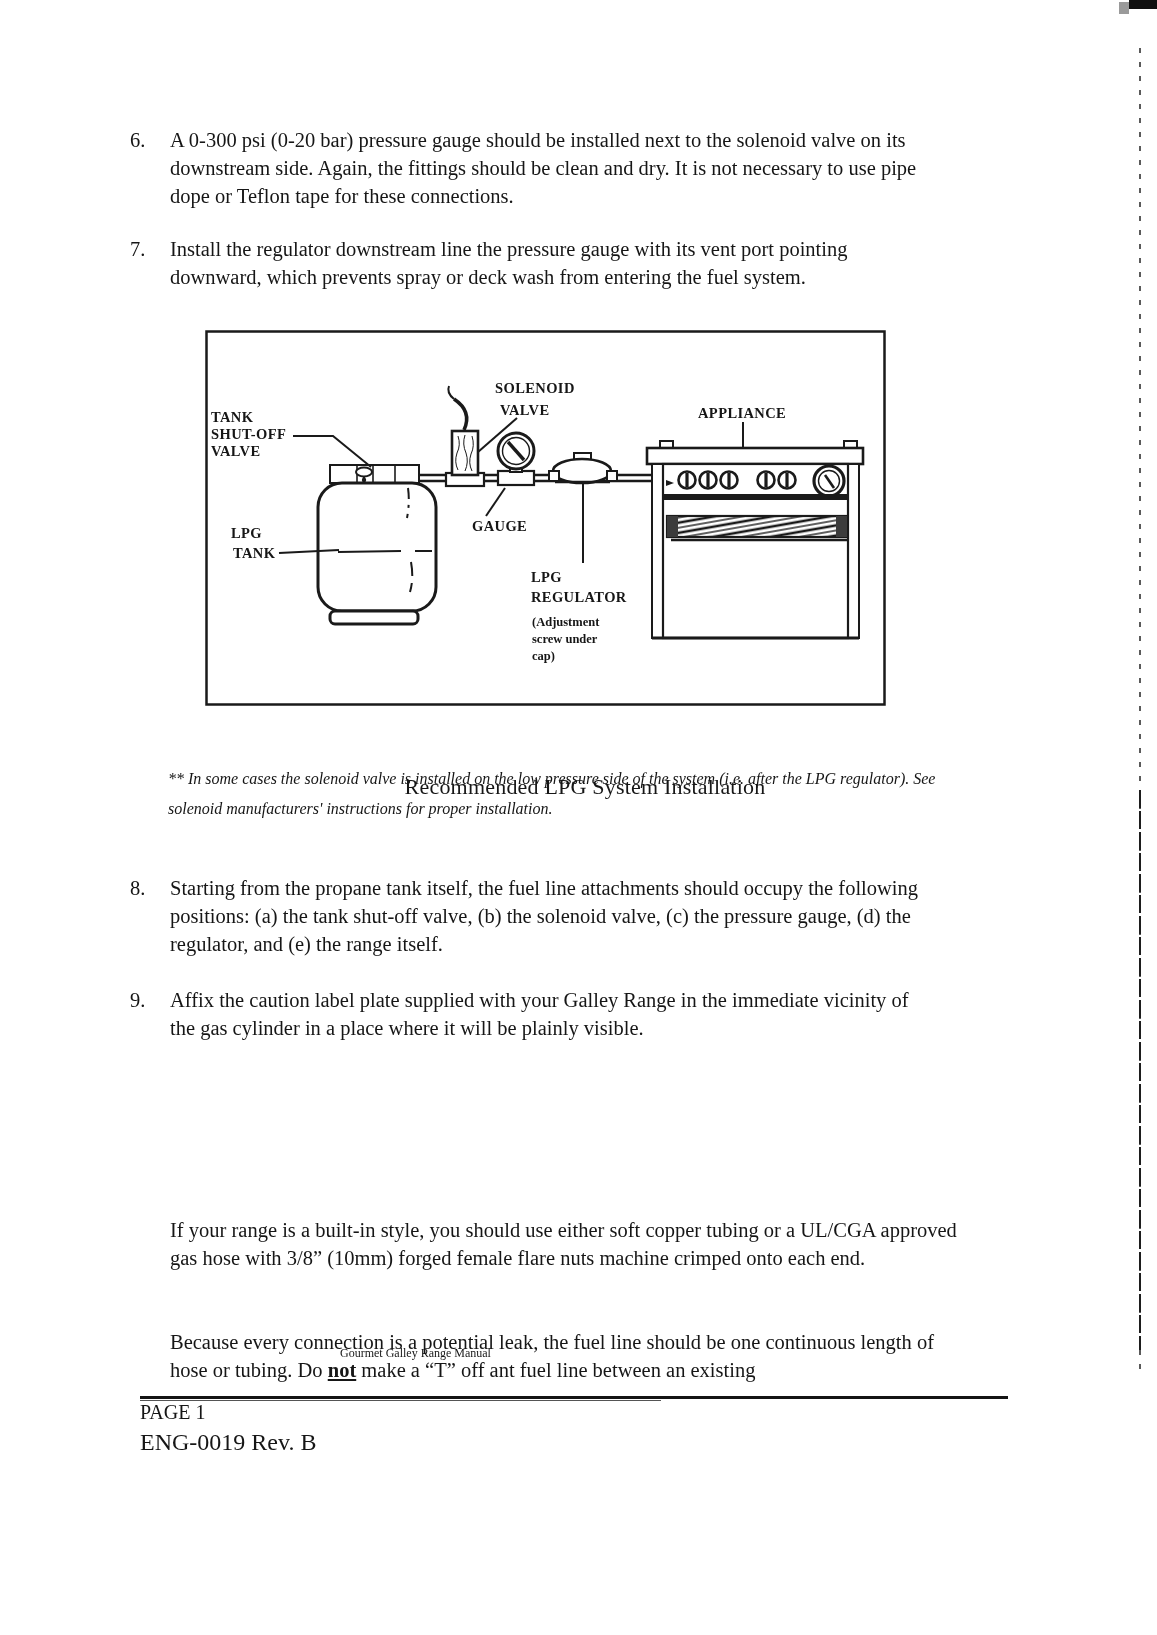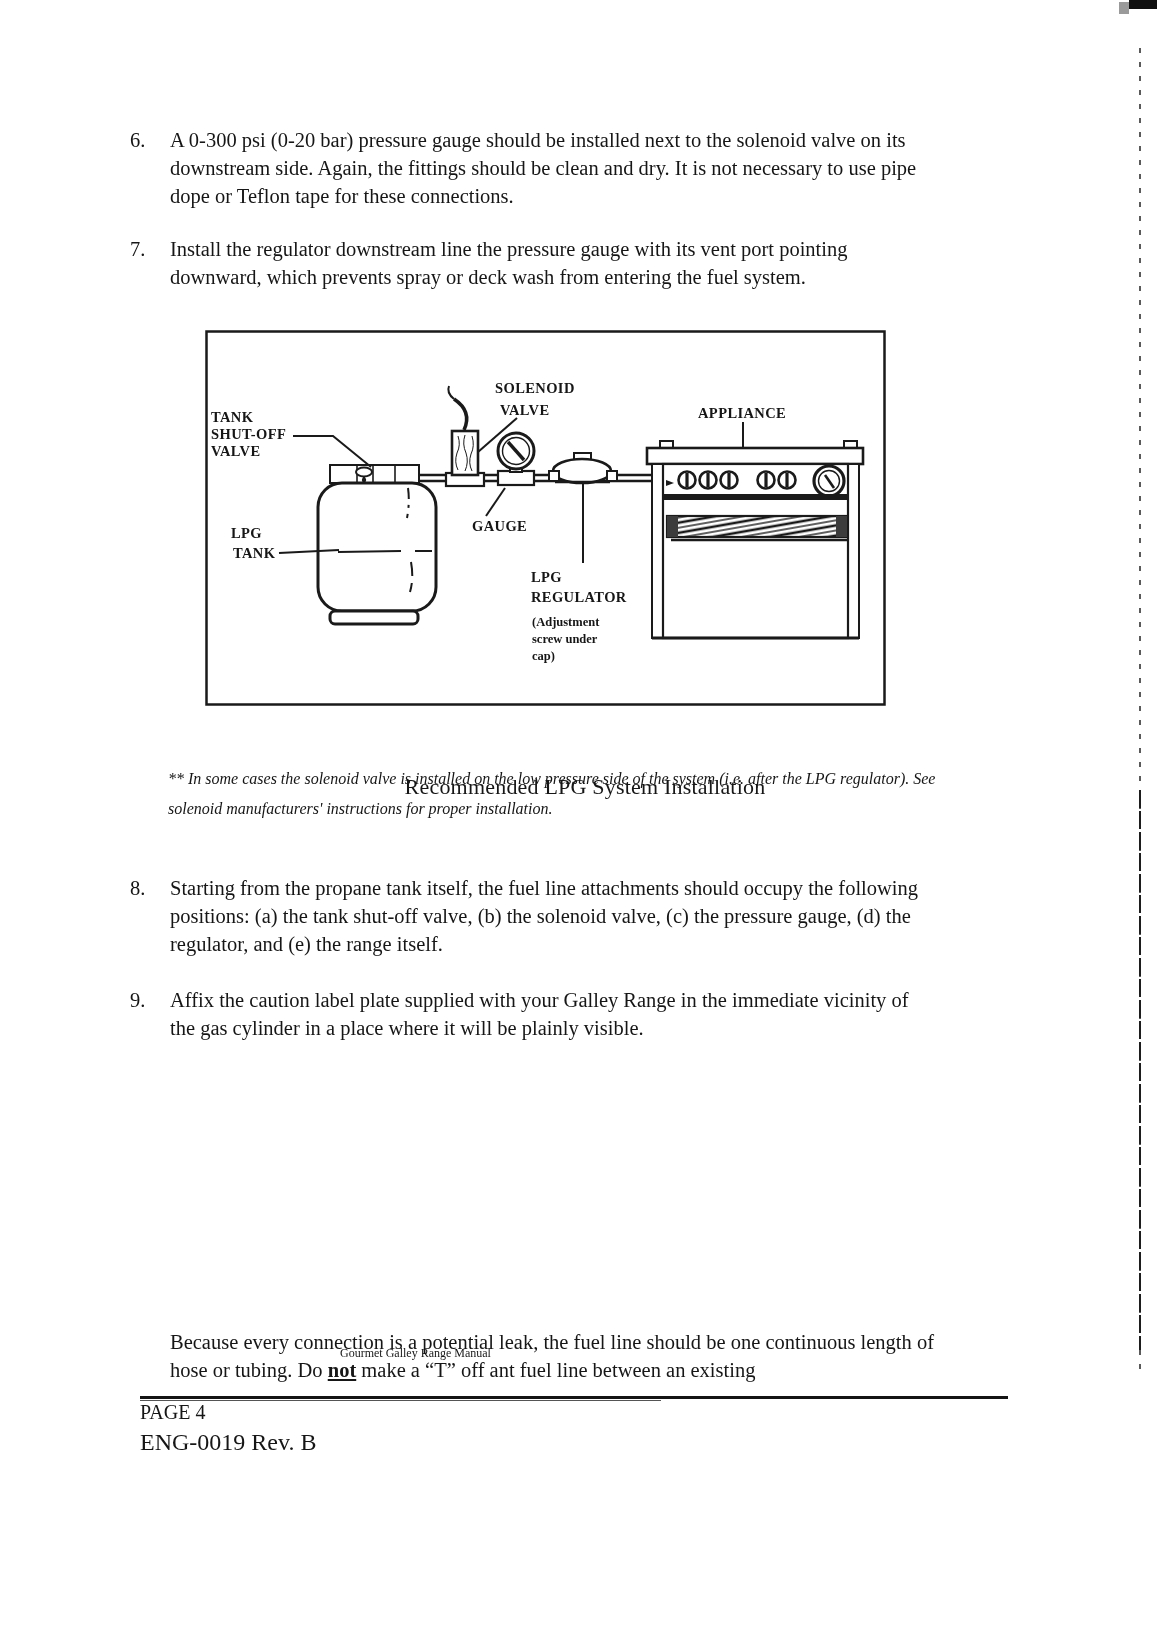--- a/index.html
+++ b/index.html
@@ -180,23 +180,24 @@
 
   <div class="list-item" style="top:874px;">
     <span class="num">8.</span>
     <div class="itxt">Starting from the propane tank itself, the fuel line attachments should occupy the following positions: (a) the tank shut-off valve, (b) the solenoid valve, (c) the pressure gauge, (d) the regulator, and (e) the range itself.</div>
   </div>
   <div class="list-item" style="top:986px;">
     <span class="num">9.</span>
     <div class="itxt">Affix the caution label plate supplied with your Galley Range in the immediate vicinity of the gas cylinder in a place where it will be plainly visible.</div>
   </div>
 
+  <div class="para" style="top:1216px;">If your range is a built-in style, you should use either soft copper tubing or a UL/CGA approved gas hose with 3/8” (10mm) forged female flare nuts machine crimped onto each end.</div>
   <div class="para" style="top:1328px;">
     <span>Because every connection is a potential leak, the fuel line should be one continuous length of hose or tubing. Do </span><span class="bold-underline">not</span><span> make a “T” off ant fuel line between an existing</span>
   </div>
 
   <div class="footer-rule"></div>
-  <div class="footer-page">PAGE 4</div>
+  <div class="footer-page">PAGE 1</div>
   <div class="footer-code">ENG-0019 Rev. B</div>
   <div class="footer-title">Gourmet Galley Range Manual</div>
 
 
 </div>
 
 </body></html>

